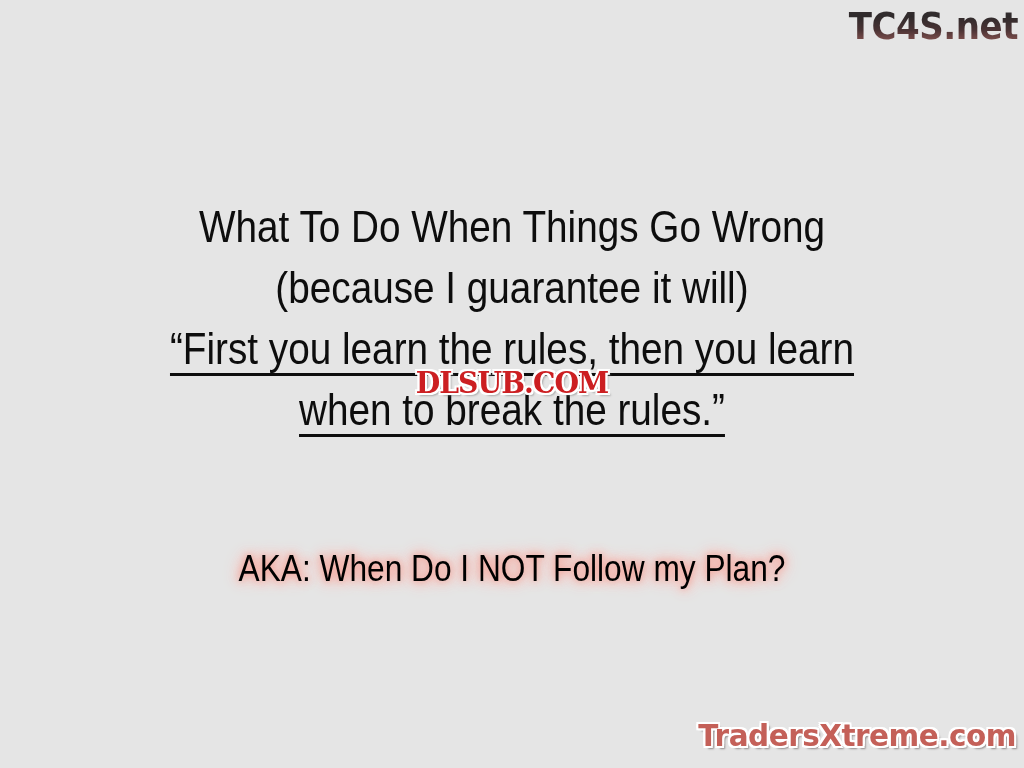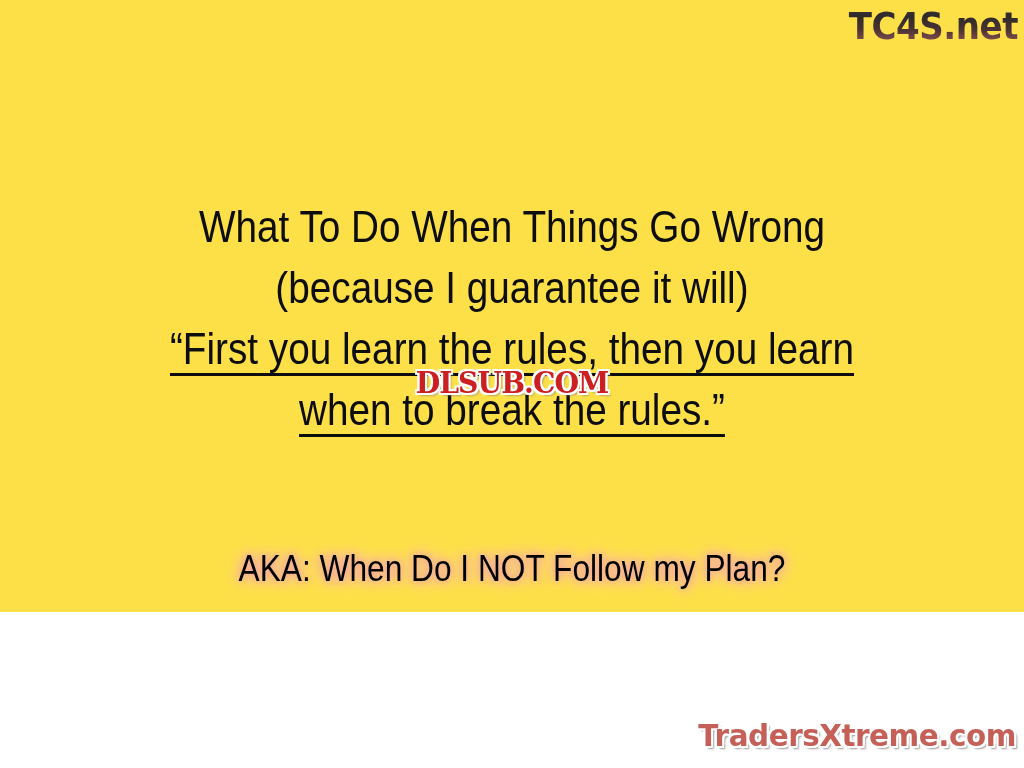--- a/index.html
+++ b/index.html
@@ -10,22 +10,22 @@
   body {
     width: 1024px;
     height: 768px;
     background: #ffffff;
     font-family: "Liberation Sans", sans-serif;
     overflow: hidden;
   }
   #slide {
     position: relative;
     width: 1024px;
-    height: 612px;
-    background: #fde047;
+    height: 768px;
+    background: #e5e5e5;
   }
 
   
   #tc4s-logo {
     position: absolute;
     left: 826px;
     top: 2px;
     width: 192px;
     height: 48px;
     display: flex;

